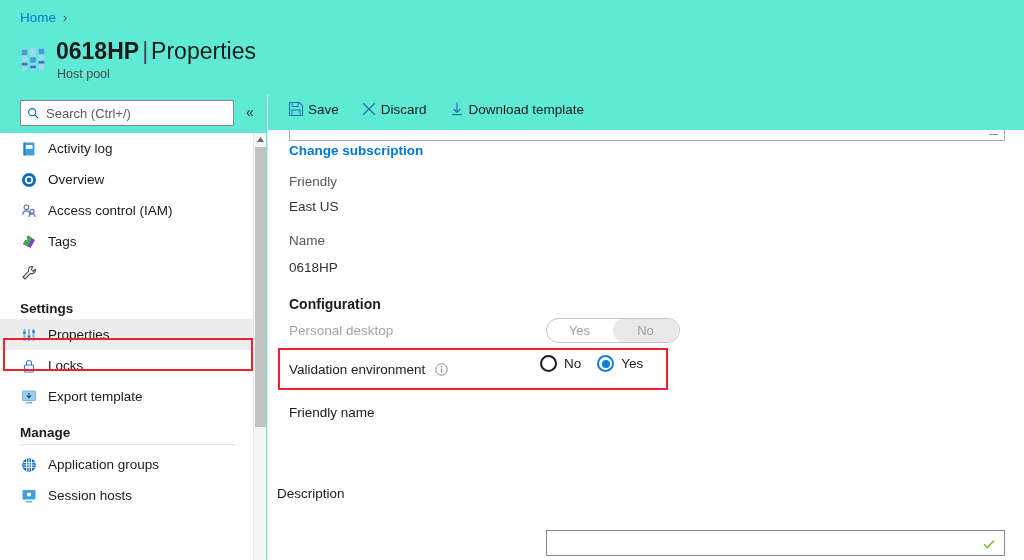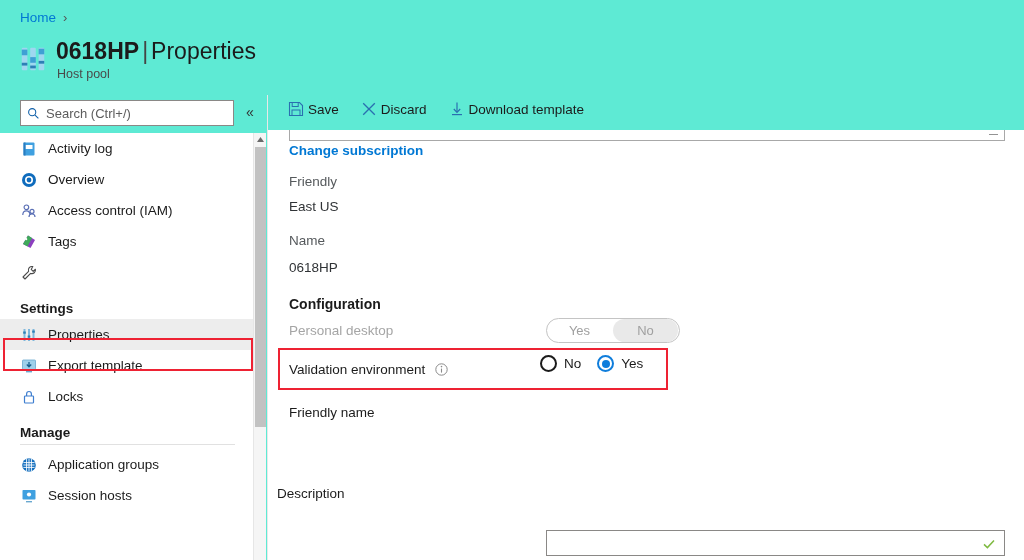--- a/index.html
+++ b/index.html
@@ -331,36 +331,36 @@
           <rect x="6.7" y="8.5" width="2.6" height="2.2" fill="#2d7fb5"></rect>
           <rect x="11.2" y="3.5" width="2.6" height="2.2" fill="#2d7fb5"></rect>
         </svg>
       </span>
       <span>Properties</span>
     </div>
 
     <div class="nav-item">
       <span class="nav-ico">
         <svg width="16" height="16" viewBox="0 0 16 16">
+          <rect x="3.5" y="7" width="9" height="7" rx="0.8" fill="none" stroke="#3f7fd0" stroke-width="1.2"></rect>
+          <path d="M5.6 7 V4.9 a2.4 2.4 0 0 1 4.8 0 V7" fill="none" stroke="#3f7fd0" stroke-width="1.2"></path>
+        </svg>
+      </span>
+      <span>Locks</span>
+    </div>
+
+    <div class="nav-item">
+      <span class="nav-ico">
+        <svg width="16" height="16" viewBox="0 0 16 16">
           <rect x="1.5" y="2" width="13" height="9.5" rx="0.8" fill="#9fd0ea" stroke="#6aa8cf" stroke-width="0.8"></rect>
           <rect x="5" y="13" width="6" height="1.4" fill="#6aa8cf"></rect>
           <path d="M8 4 V8.4 M5.8 6.5 L8 8.8 L10.2 6.5" stroke="#18608f" stroke-width="1.3" fill="none"></path>
         </svg>
       </span>
       <span>Export template</span>
-    </div>
-
-    <div class="nav-item">
-      <span class="nav-ico">
-        <svg width="16" height="16" viewBox="0 0 16 16">
-          <rect x="3.5" y="7" width="9" height="7" rx="0.8" fill="none" stroke="#3f7fd0" stroke-width="1.2"></rect>
-          <path d="M5.6 7 V4.9 a2.4 2.4 0 0 1 4.8 0 V7" fill="none" stroke="#3f7fd0" stroke-width="1.2"></path>
-        </svg>
-      </span>
-      <span>Locks</span>
     </div>
 
     <div class="nav-group-title">Manage</div>
     <div class="nav-divider"></div>
 
     <div class="nav-item">
       <span class="nav-ico">
         <svg width="16" height="16" viewBox="0 0 16 16">
           <circle cx="8" cy="8" r="6.8" fill="#0f6cbd"></circle>
           <g stroke="#fff" stroke-width="0.9">

